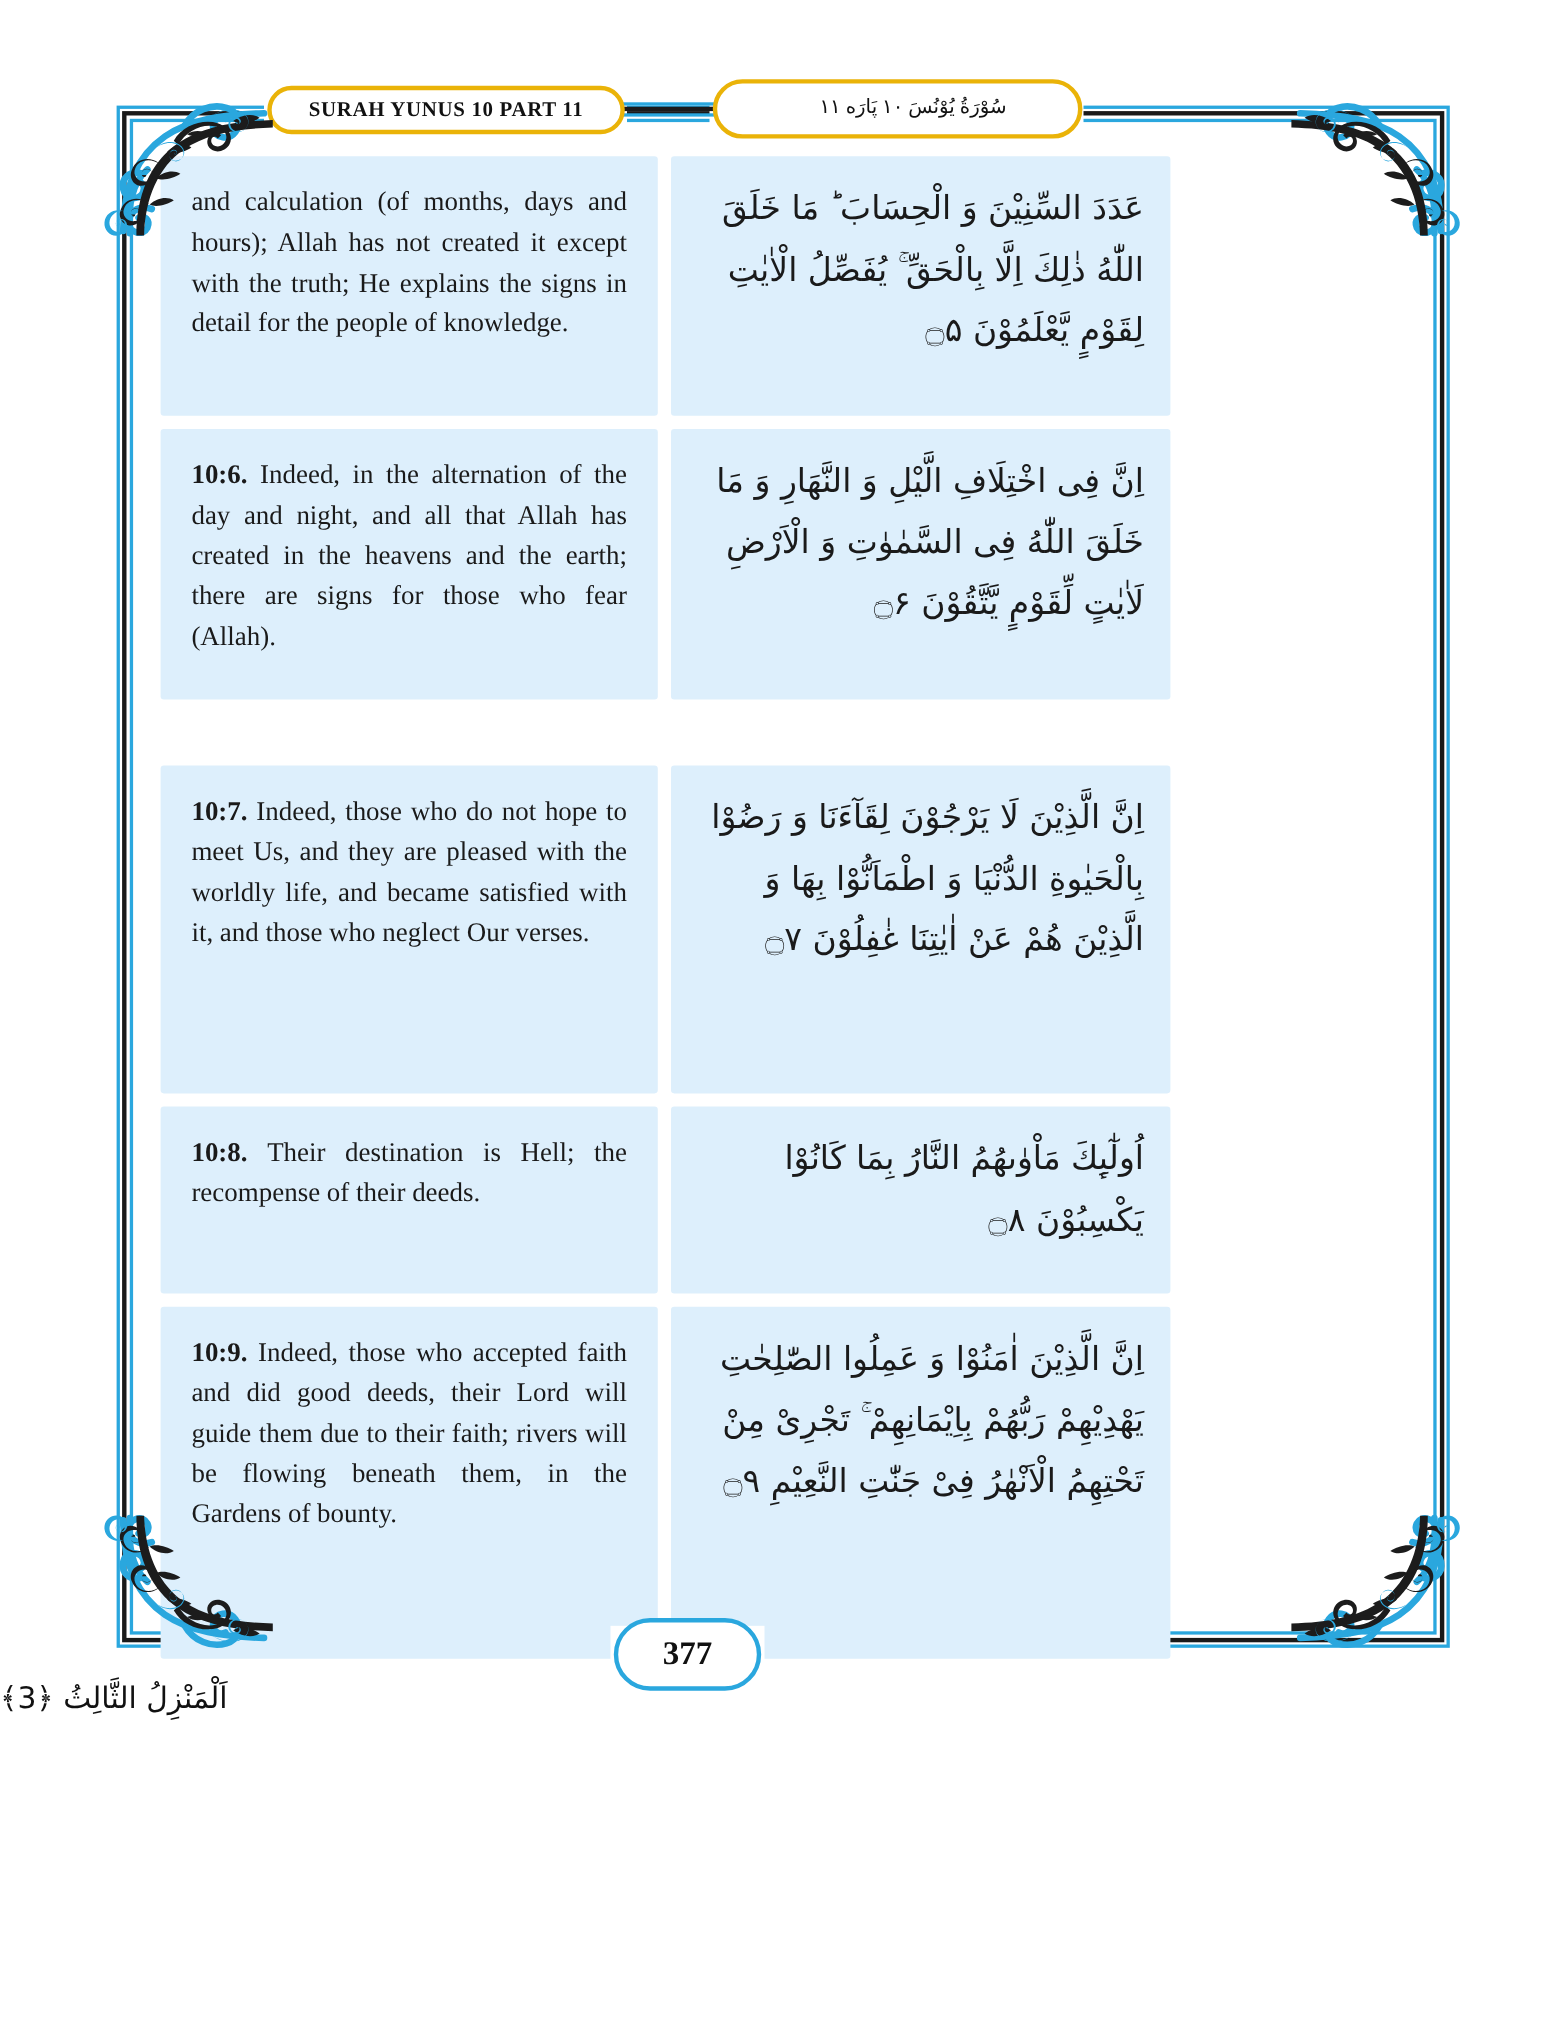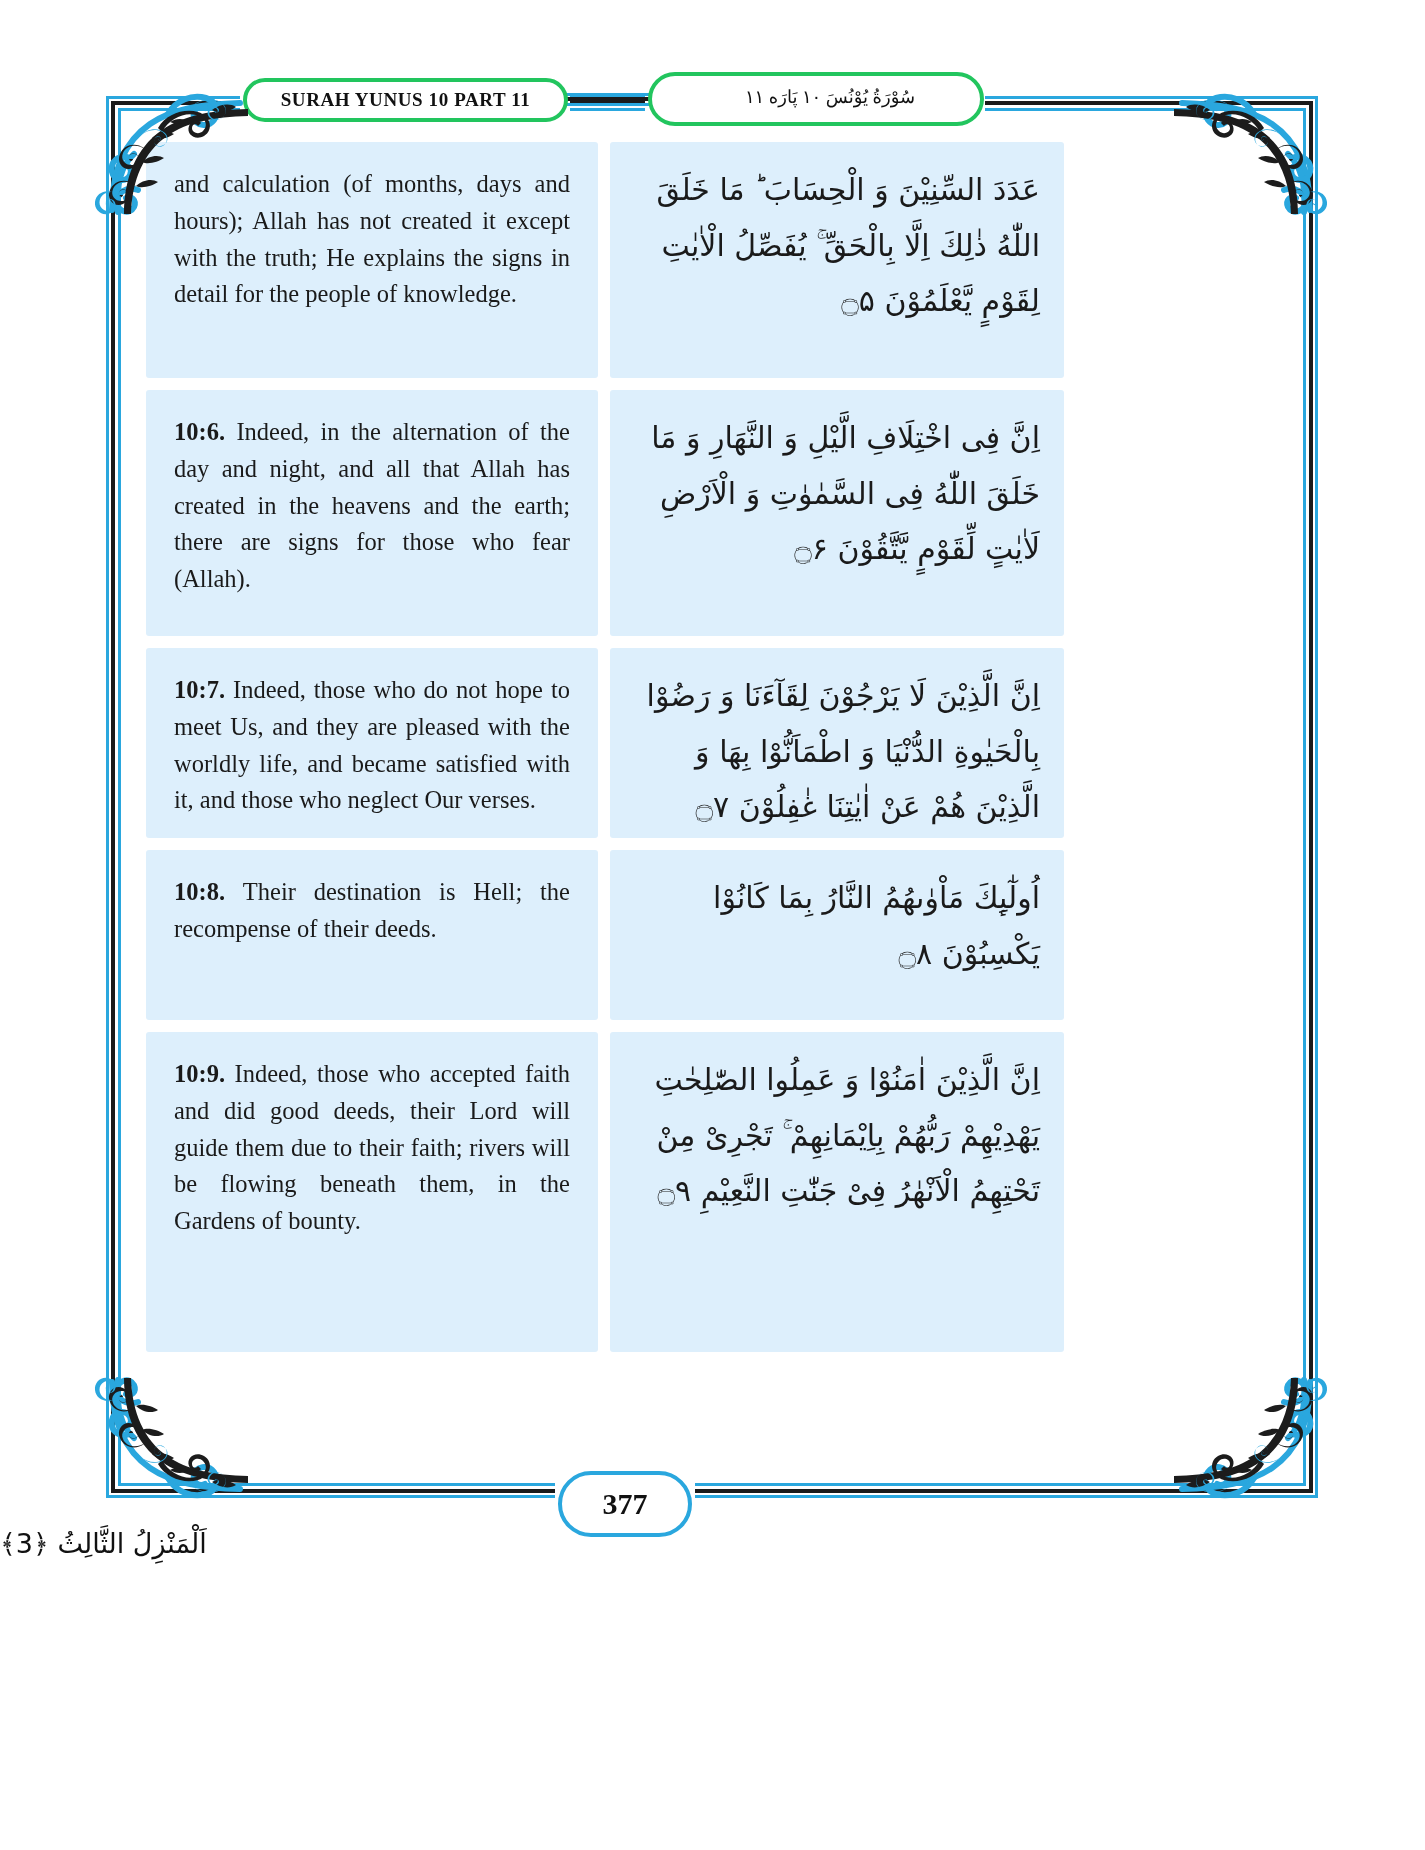--- a/index.html
+++ b/index.html
@@ -61,21 +61,21 @@
   }
   .gap-header-left  { left: 240px; top: 88px;  width: 330px; height: 40px; }
   .gap-header-right { left: 645px; top: 88px;  width: 340px; height: 40px; }
   .gap-footer       { left: 555px; top: 1478px; width: 140px; height: 44px; }
 
   
   .header-pill {
     position: absolute;
     z-index: 5;
     background: #ffffff;
-    border: 4px solid #22c55e;
+    border: 4px solid #eab308;
     border-radius: 40px;
     display: flex;
     align-items: center;
     justify-content: center;
     box-sizing: border-box;
   }
   .header-pill-en {
     left: 243px; top: 78px;
     width: 325px; height: 44px;
   }
@@ -213,21 +213,21 @@
     line-height: 1.85;
     color: #1a1a1a;
     direction: rtl;
     text-align: right;
     unicode-bidi: plaintext;
   }
 
   
   .row-h1 .cell { height: 236px; }
   .row-h2 .cell { height: 246px; }
-  .row-h3 .cell { height: 190px; }
+  .row-h3 .cell { height: 298px; margin-top: 48px; }
   .row-h4 .cell { height: 170px; }
   .row-h5 .cell { height: 320px; }
 </style>
 </head>
 <body>
 
 <div class="page">
 
   <div class="frame-outer"></div>
   <div class="frame-mid"></div>

